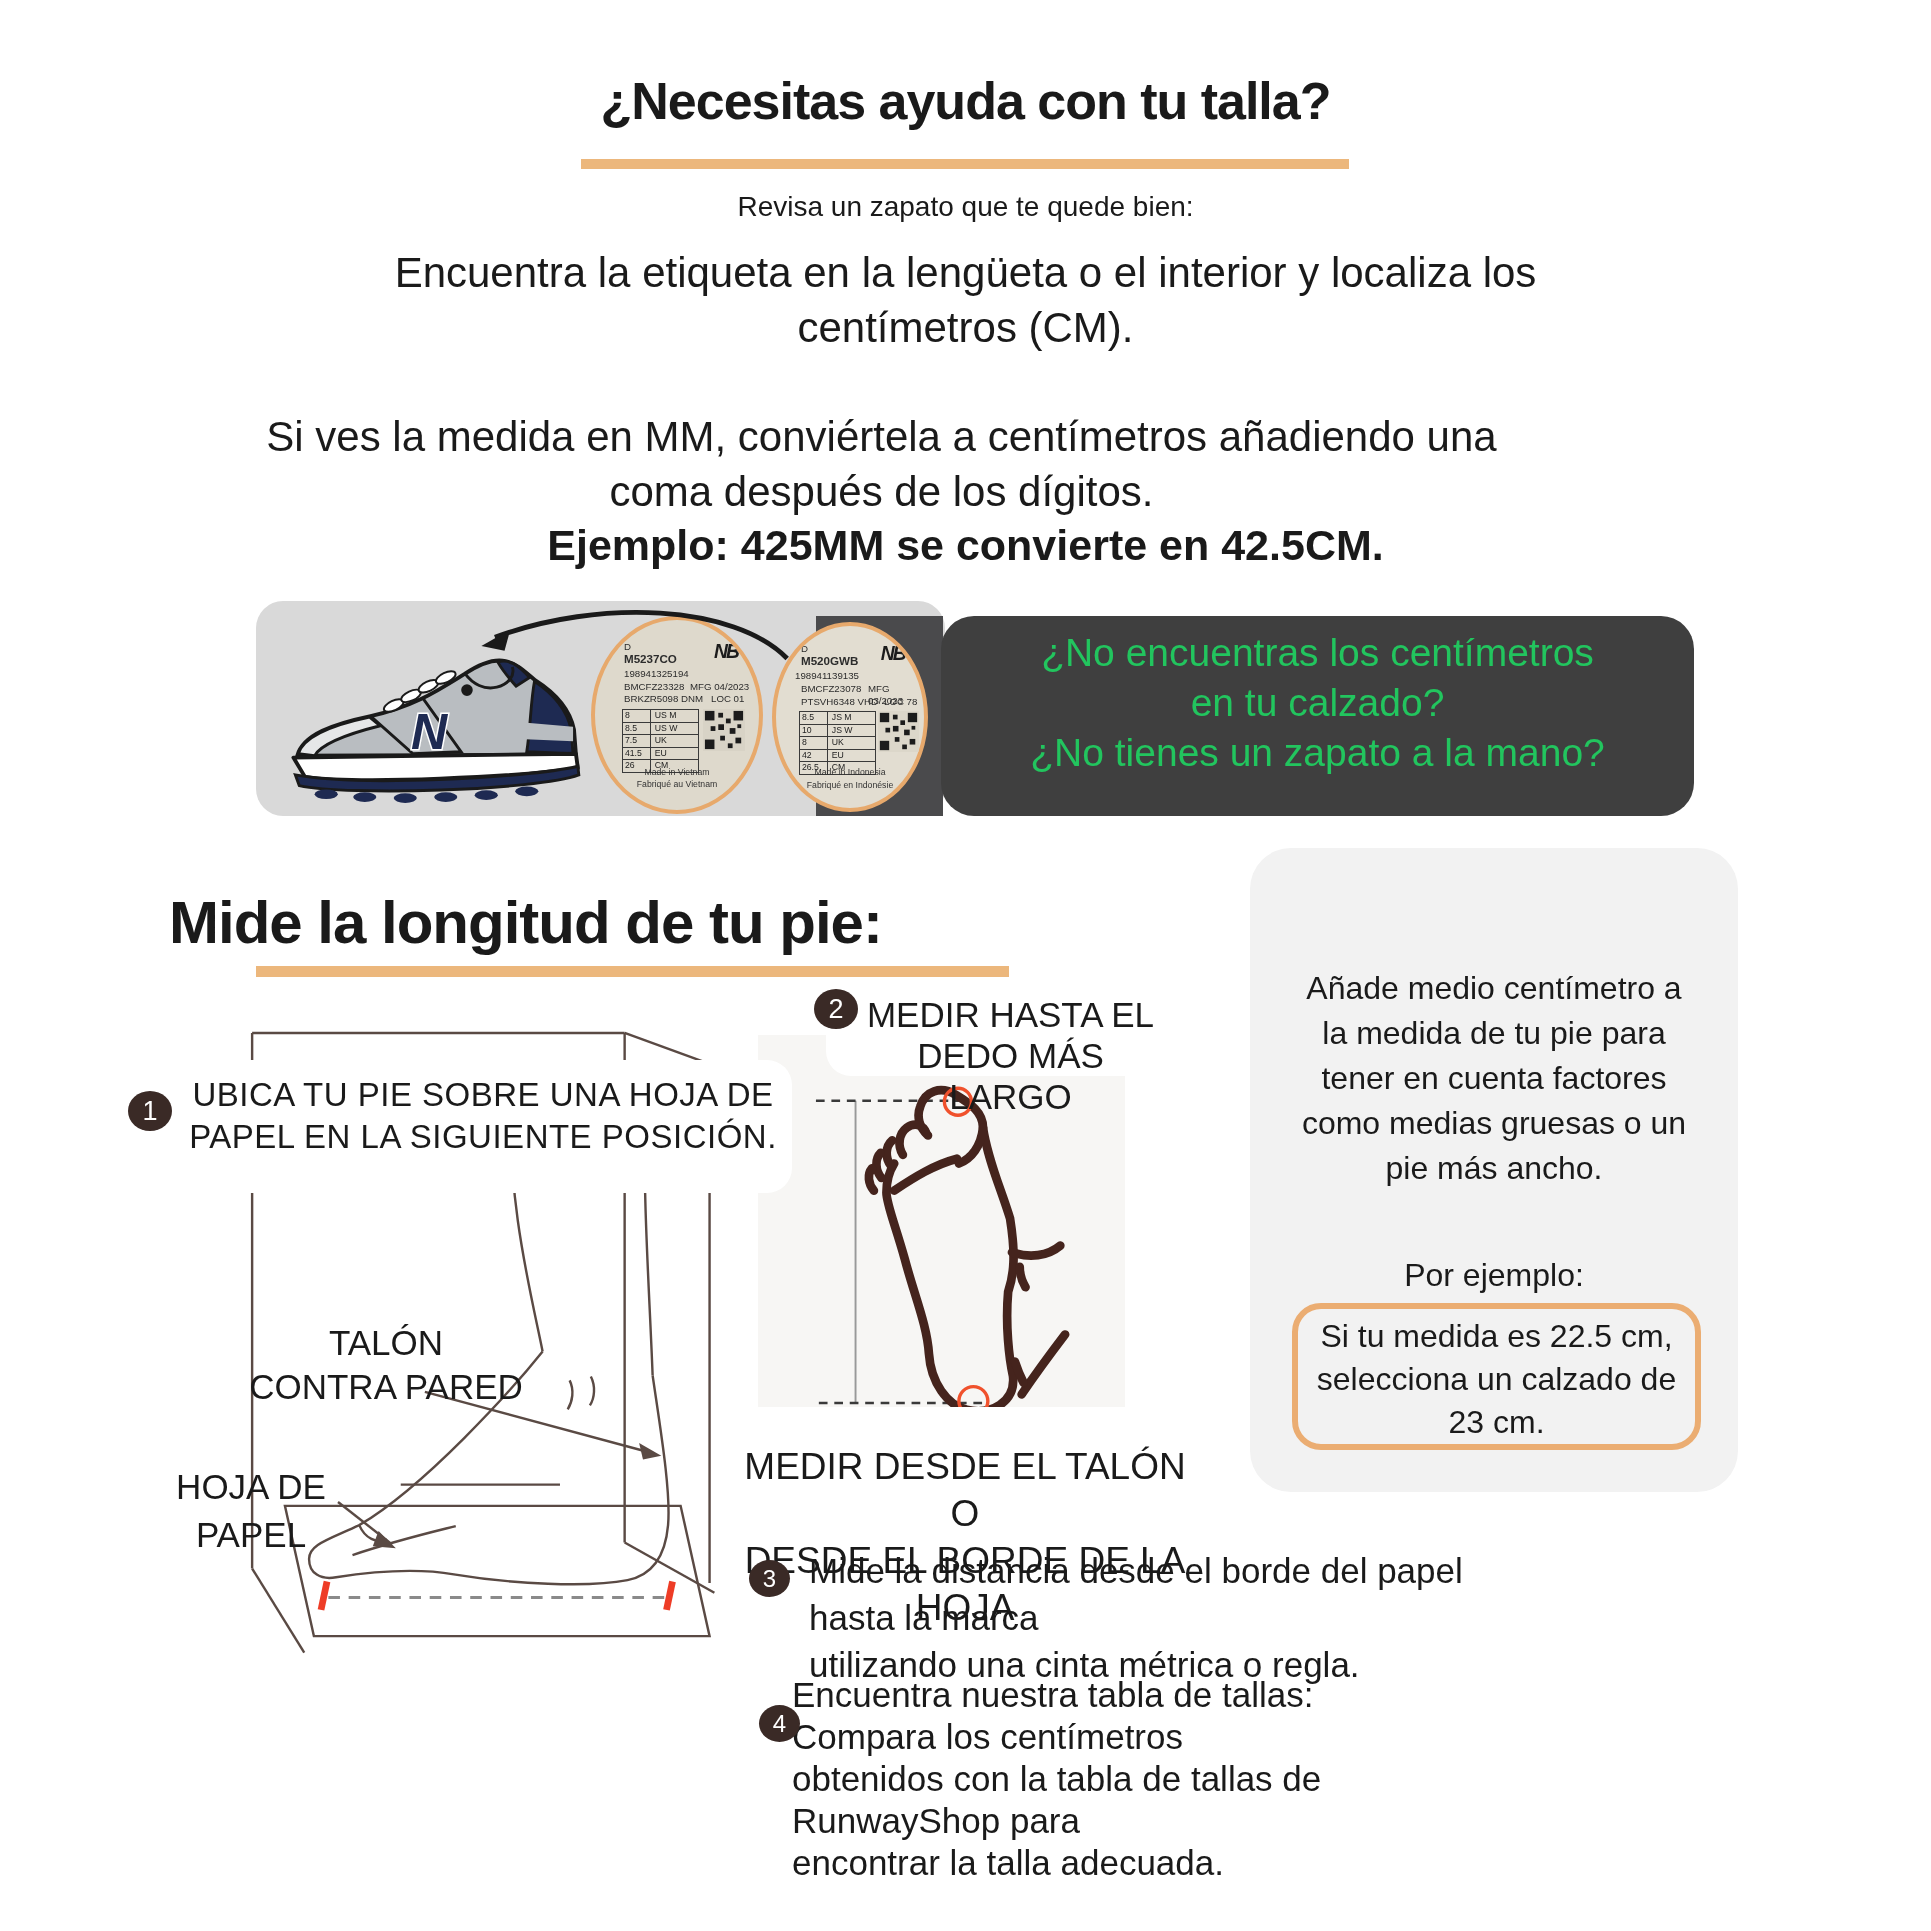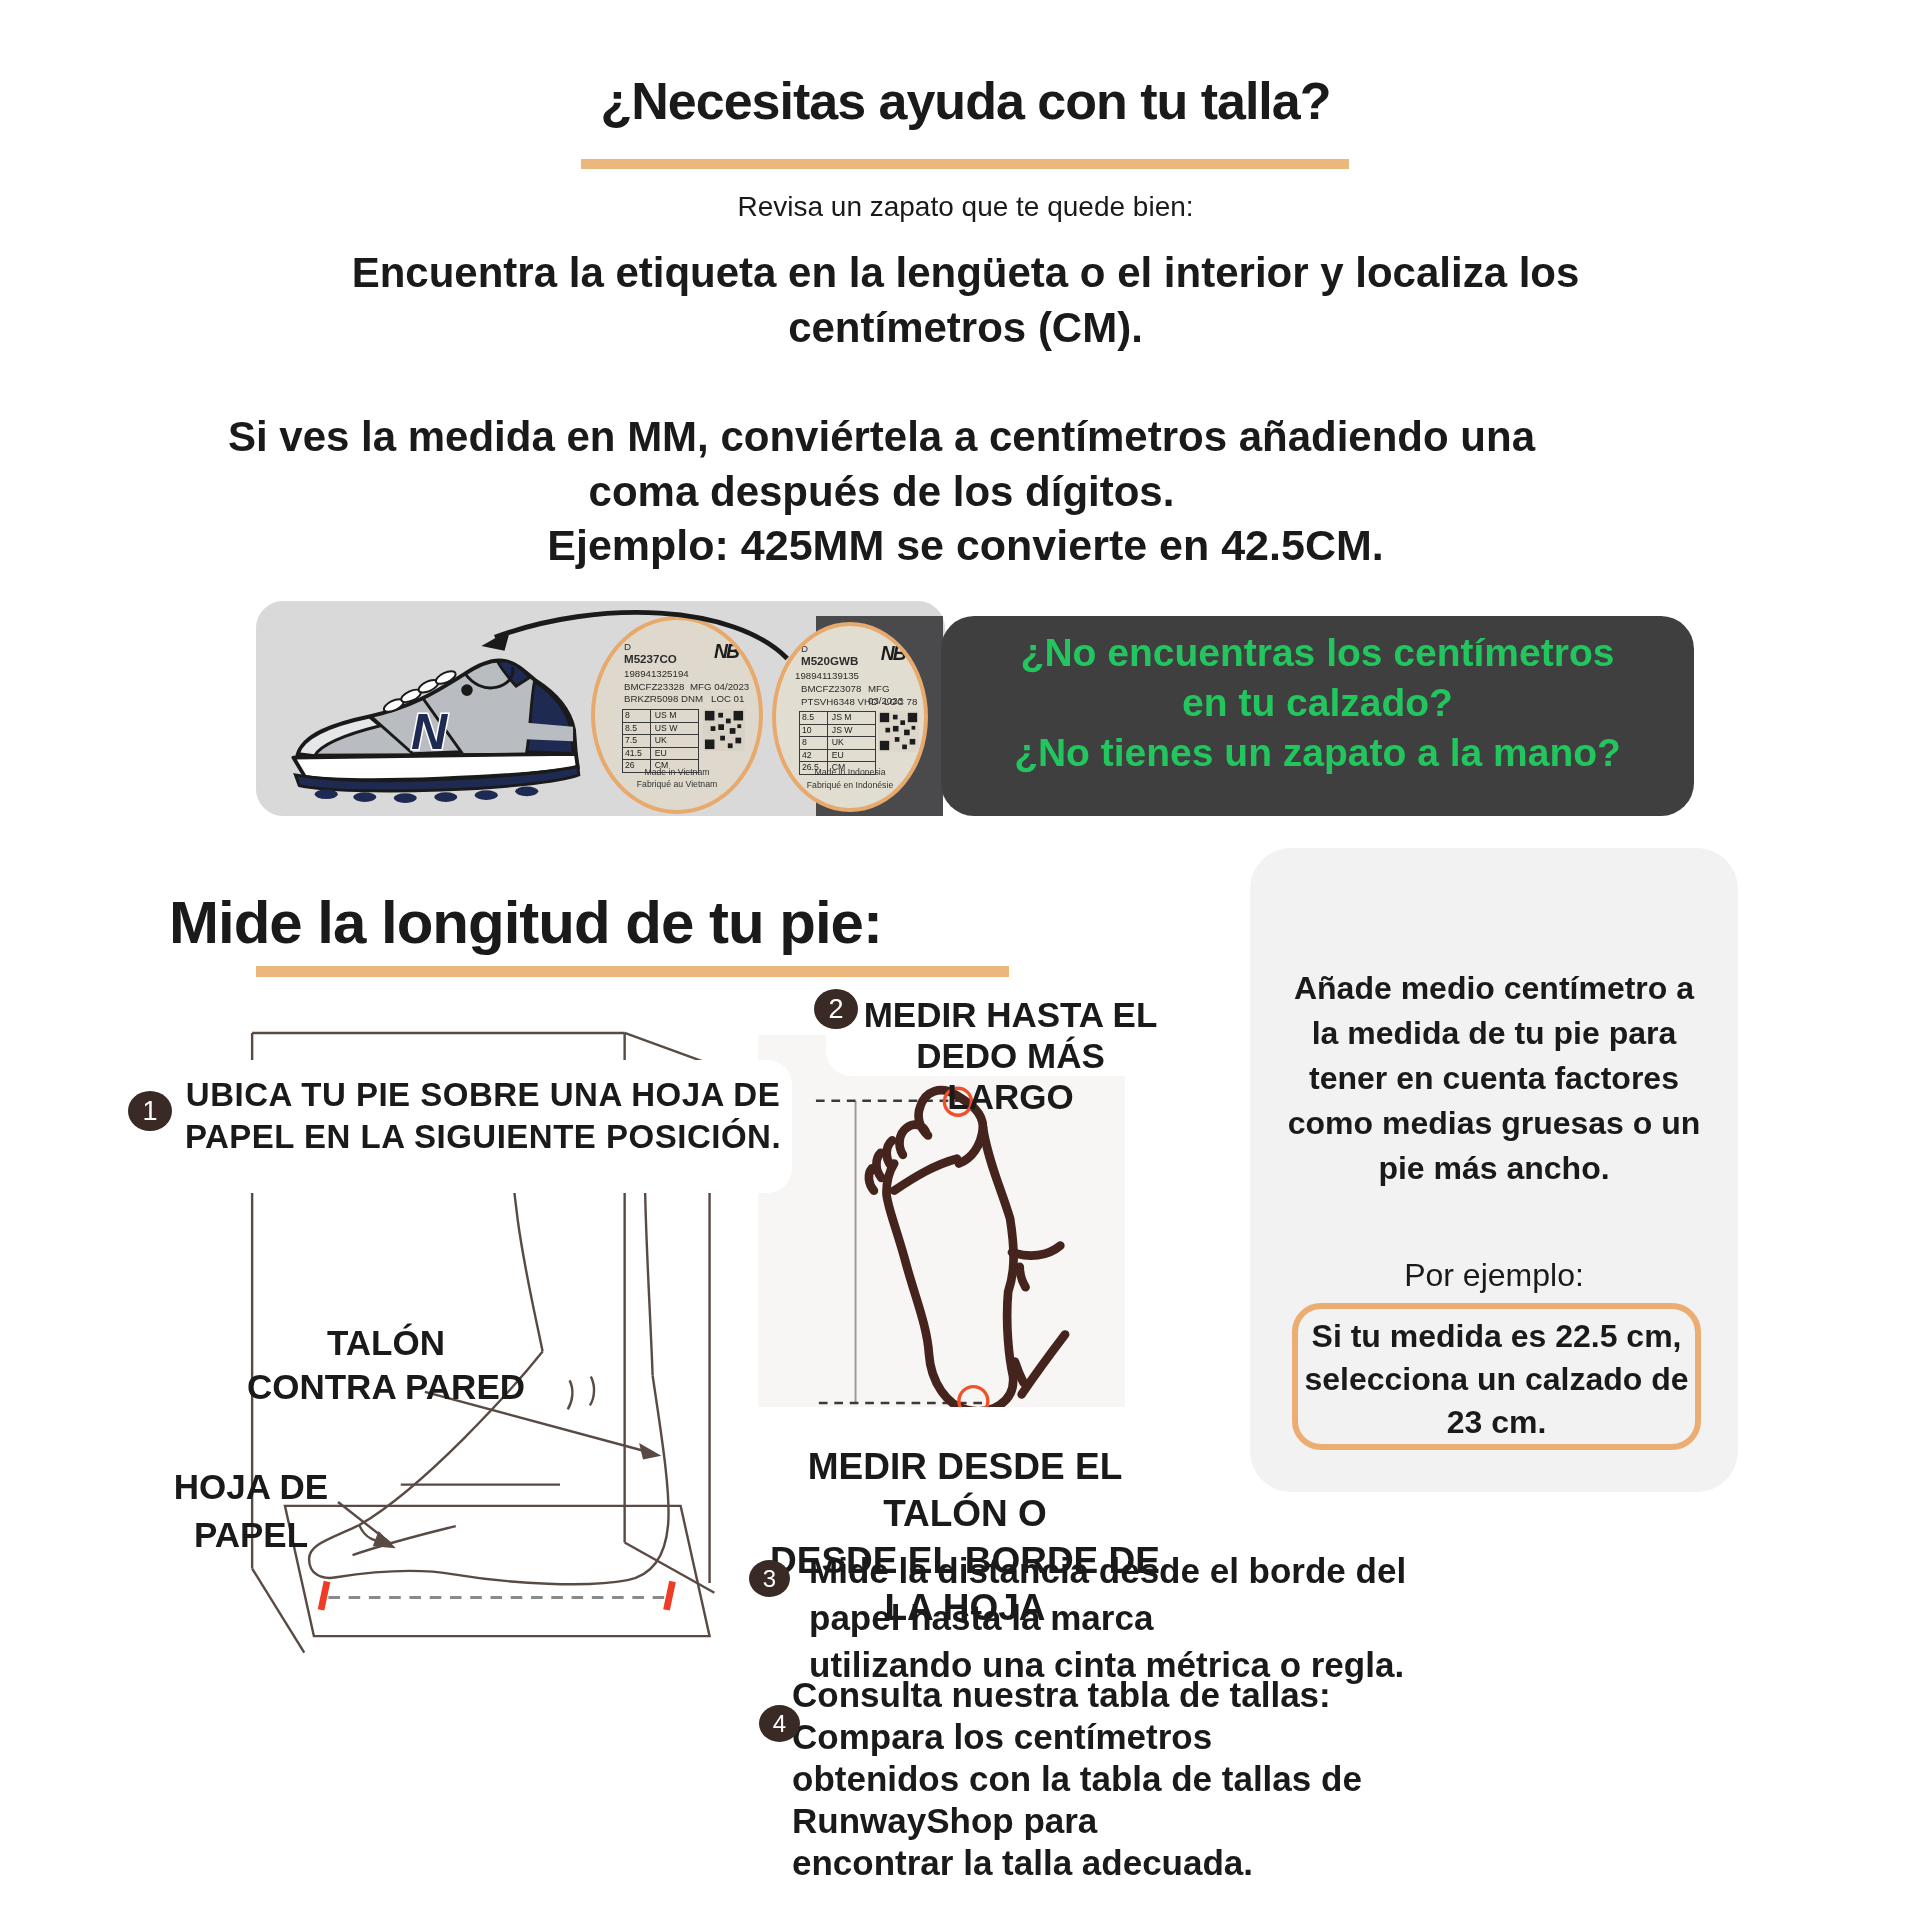--- a/index.html
+++ b/index.html
@@ -1,20 +1,20 @@
 <!DOCTYPE html>
 <html><head>
 <meta charset="utf-8">
 <style>
   html,body{margin:0;padding:0;background:#ffffff;}
   .canvas{
     position:relative;width:1931px;height:1931px;background:#ffffff;
     font-family:"Liberation Sans", sans-serif;color:#1a1a1a;overflow:hidden;
   }
-  .pre{white-space:pre-line;font-weight:bold;}
+  .pre{white-space:pre-line;}
   .abs{position:absolute;}
   .ctr{text-align:center;}
 
   
   .title{left:0;top:71px;width:1931px;font-size:52px;font-weight:bold;letter-spacing:-1px;}
   .title-rule{left:581px;top:159px;width:768px;height:9.7px;background:#ECB77C;}
   .p1{left:0;top:191px;width:1931px;font-size:28px;}
   .p2{left:0;top:245px;width:1931px;font-size:42px;line-height:55px;}
   .p3{left:0;top:409px;width:1763px;font-size:42px;line-height:55px;}
   .p4{left:0;top:521px;width:1931px;font-size:43px;font-weight:bold;}
@@ -332,18 +332,18 @@
 
   <div class="abs badge step3-badge">
       <span>3</span>
     </div>
   <div class="abs step3-text pre">Mide la distancia desde el borde del papel hasta la marca
 utilizando una cinta métrica o regla.</div>
 
   <div class="abs badge step4-badge">
       <span>4</span>
     </div>
-  <div class="abs step4-text pre">Consulta nuestra tabla de tallas: Compara los centímetros
+  <div class="abs step4-text pre">Encuentra nuestra tabla de tallas: Compara los centímetros
 obtenidos con la tabla de tallas de RunwayShop para
 encontrar la talla adecuada.</div>
 
 </div>
 
 
 </body></html>

